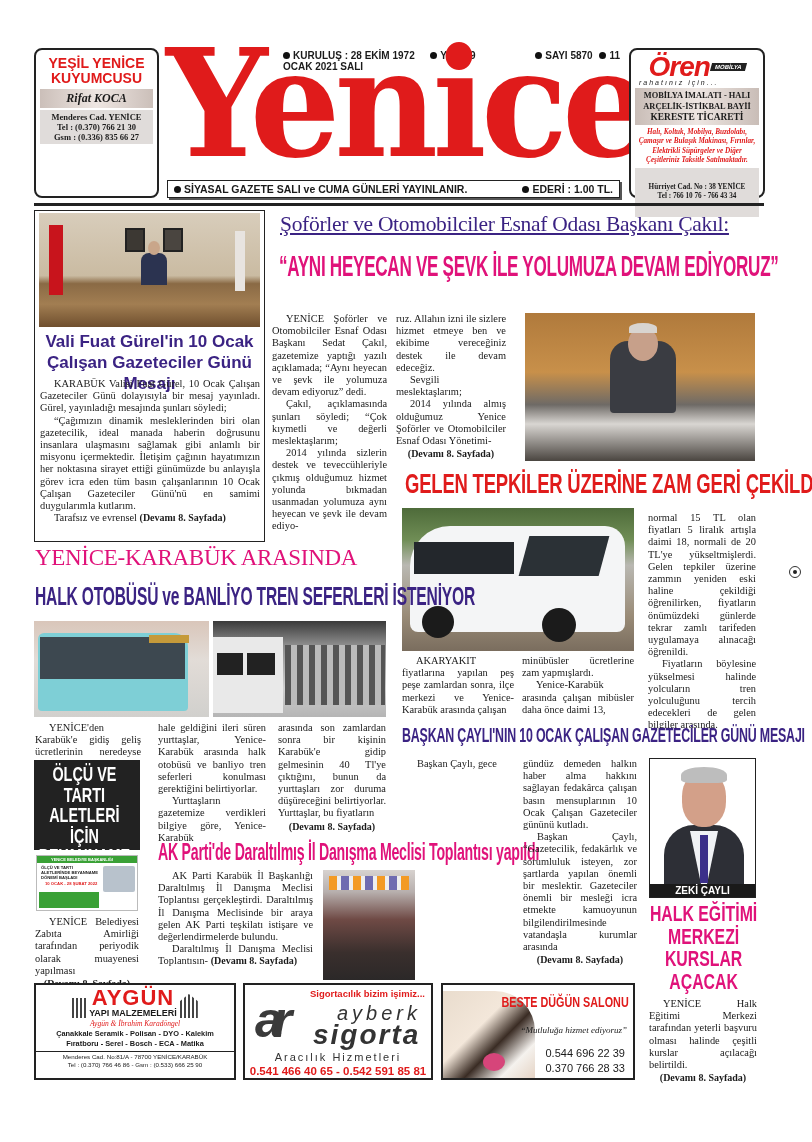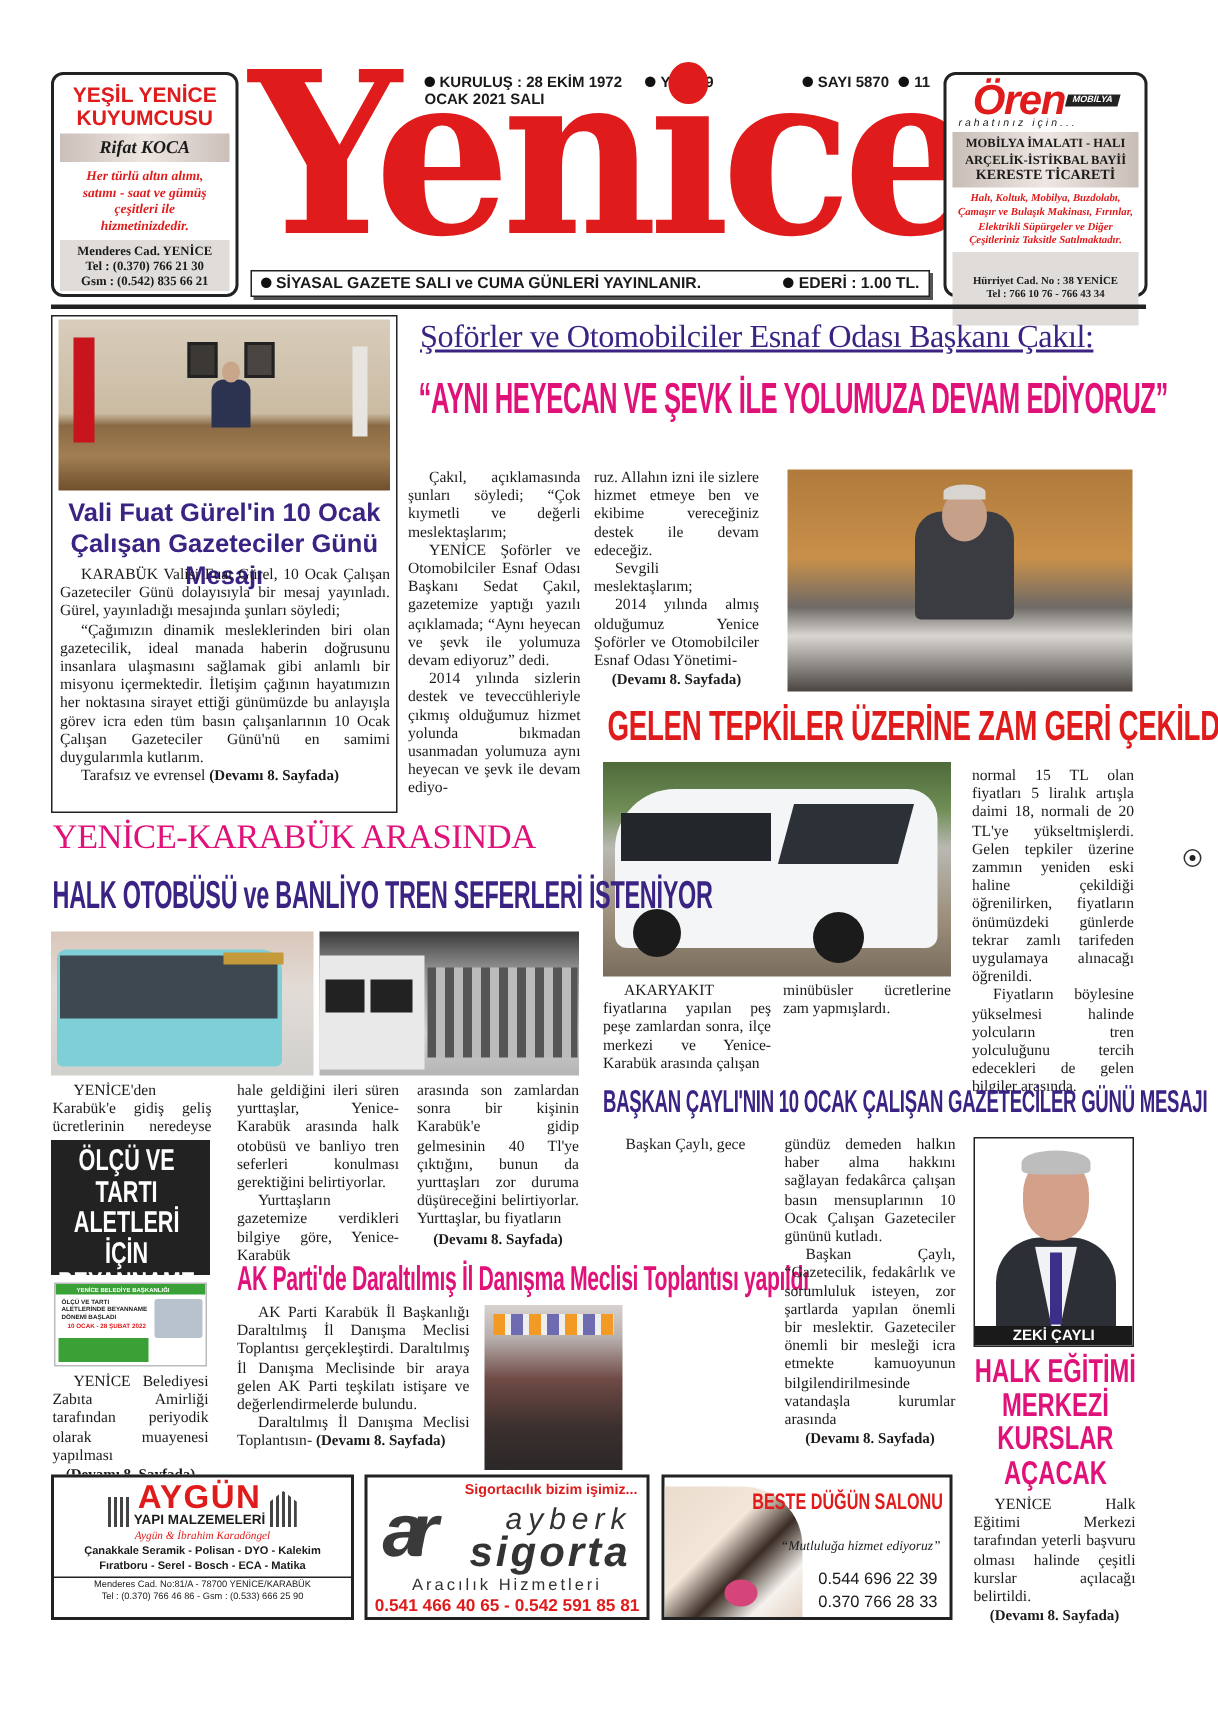--- a/index.html
+++ b/index.html
@@ -28,25 +28,24 @@
 </style>
 </head>
 <body>
 
 <div class="abs ad-box" style="left:34px;top:48px;width:125px;height:150px;text-align:center;">
   <div class="sans red" style="font-size:14px;font-weight:700;line-height:15px;margin-top:6px;">
     <div>YEŞİL YENİCE</div>
     <div>KUYUMCUSU</div>
   </div>
   <div class="serif" style="margin:3px 4px 0;background:linear-gradient(90deg,#cbbfb9,#eee6e2,#cbbfb9);font-style:italic;font-weight:700;font-size:12px;padding:2px 0;">Rifat KOCA</div>
-  <div class="serif red" style="font-size:9px;font-style:italic;font-weight:700;line-height:11px;padding:4px 10px 2px;">Her türlü altın alımı, satımı - saat ve gümüş çeşitleri ile hizmetinizdedir.</div>
   <div style="margin:2px 4px 0;background:#e0dcda;font-family:'Liberation Serif',serif;font-weight:700;font-size:8.5px;line-height:10px;padding:2px 0;">
     <div>Menderes Cad. YENİCE</div>
     <div>Tel : (0.370) 766 21 30</div>
-    <div>Gsm : (0.542) 835 66 21</div>
+    <div>Gsm : (0.336) 835 66 27</div>
   </div>
 </div>
 
 <div class="abs meta-line" style="left:283px;top:50px;width:340px;">
   <span class="bullet"></span><span>KURULUŞ : 28 EKİM 1972</span>
   <span style="display:inline-block;width:10px"></span>
   <span class="bullet"></span><span>YIL : 49</span>
   <span style="display:inline-block;width:54px"></span>
   <span class="bullet"></span><span>SAYI 5870</span>
   <span class="bullet" style="margin-left:4px"></span><span>11 OCAK 2021 SALI</span>
@@ -95,22 +94,22 @@
   <p>KARABÜK Valisi Fuat Gürel, 10 Ocak Çalışan Gazeteciler Günü dolayısıyla bir mesaj yayınladı. Gürel, yayınladığı mesajında şunları söyledi;</p>
   <p>“Çağımızın dinamik mesleklerinden biri olan gazetecilik, ideal manada haberin doğrusunu insanlara ulaşmasını sağlamak gibi anlamlı bir misyonu içermektedir. İletişim çağının hayatımızın her noktasına sirayet ettiği günümüzde bu anlayışla görev icra eden tüm basın çalışanlarının 10 Ocak Çalışan Gazeteciler Günü'nü en samimi duygularımla kutlarım.</p>
   <p><span>Tarafsız ve evrensel</span> <b style="font-size:10px;">(Devamı 8. Sayfada)</b></p>
 </div>
 
 <div class="abs serif purple" style="left:280px;top:212px;font-size:21.5px;text-decoration:underline;white-space:nowrap;letter-spacing:-0.3px;">Şoförler ve Otomobilciler Esnaf Odası Başkanı Çakıl:</div>
 <div class="abs magenta" style="left:279px;top:248px;">
   <span class="cond" style="font-size:29px;line-height:36px;transform:scaleX(0.59);letter-spacing:-0.5px;">“AYNI HEYECAN VE ŞEVK İLE YOLUMUZA DEVAM EDİYORUZ”</span>
 </div>
 <div class="abs body-text" style="left:272px;top:313px;width:115px;">
+  <p>YENİCE Şoförler ve Otomobilciler Esnaf Odası Başkanı Sedat Çakıl, gazetemize yaptığı yazılı açıklamada; “Aynı heyecan ve şevk ile yolumuza devam ediyoruz” dedi.</p>
   <p>Çakıl, açıklamasında şunları söyledi; “Çok kıymetli ve değerli meslektaşlarım;</p>
-  <p>YENİCE Şoförler ve Otomobilciler Esnaf Odası Başkanı Sedat Çakıl, gazetemize yaptığı yazılı açıklamada; “Aynı heyecan ve şevk ile yolumuza devam ediyoruz” dedi.</p>
   <p>2014 yılında sizlerin destek ve teveccühleriyle çıkmış olduğumuz hizmet yolunda bıkmadan usanmadan yolumuza aynı heyecan ve şevk ile devam ediyo-</p>
 </div>
 <div class="abs body-text" style="left:396px;top:313px;width:110px;">
   <p style="text-indent:0">ruz. Allahın izni ile sizlere hizmet etmeye ben ve ekibime vereceğiniz destek ile devam edeceğiz.</p>
   <p>Sevgili meslektaşlarım;</p>
   <p>2014 yılında almış olduğumuz Yenice Şoförler ve Otomobilciler Esnaf Odası Yönetimi-</p>
   <span class="devam">(Devamı 8. Sayfada)</span>
 </div>
 <div class="photo" style="left:525px;top:313px;width:230px;height:148px;background:linear-gradient(180deg,#b07a3c 0%,#c8904a 40%,#6e6a66 62%,#d9d6d2 75%,#4a4540 100%);">
   <div style="position:absolute;left:85px;top:28px;width:66px;height:72px;background:#3a3c42;border-radius:18px 18px 4px 4px;"></div>
@@ -126,20 +125,21 @@
   <div style="position:absolute;left:12px;top:34px;width:100px;height:32px;background:#23272c;"></div>
   <div style="position:absolute;left:122px;top:28px;width:80px;height:40px;background:#2b3136;transform:skewX(-15deg);"></div>
   <div style="position:absolute;left:20px;top:98px;width:32px;height:32px;background:#1b1b1b;border-radius:50%;"></div>
   <div style="position:absolute;left:140px;top:100px;width:34px;height:34px;background:#1b1b1b;border-radius:50%;"></div>
 </div>
 <div class="abs body-text" style="left:402px;top:655px;width:112px;">
   <p>AKARYAKIT fiyatlarına yapılan peş peşe zamlardan sonra, ilçe merkezi ve Yenice-Karabük arasında çalışan</p>
 </div>
 <div class="abs body-text" style="left:522px;top:655px;width:112px;">
   <p style="text-indent:0">minübüsler ücretlerine zam yapmışlardı.</p>
+  <p>Yenice-Karabük arasında çalışan mibüsler daha önce daimi 13,</p>
 </div>
 <div class="abs body-text" style="left:648px;top:512px;width:108px;">
   <p style="text-indent:0">normal 15 TL olan fiyatları 5 liralık artışla daimi 18, normali de 20 TL'ye yükseltmişlerdi. Gelen tepkiler üzerine zammın yeniden eski haline çekildiği öğrenilirken, fiyatların önümüzdeki günlerde tekrar zamlı tarifeden uygulamaya alınacağı öğrenildi.</p>
   <p>Fiyatların böylesine yükselmesi halinde yolcuların tren yolculuğunu tercih edecekleri de gelen bilgiler arasında.</p>
 </div>
 
 <div class="abs serif magenta" style="left:35px;top:545px;font-size:23px;font-weight:400;white-space:nowrap;letter-spacing:-0.3px;">YENİCE-KARABÜK ARASINDA</div>
 <div class="abs purple" style="left:35px;top:580px;">
   <span class="cond" style="font-size:26px;line-height:32px;transform:scaleX(0.6);letter-spacing:-0.3px;">HALK OTOBÜSÜ ve BANLİYO TREN SEFERLERİ İSTENİYOR</span>
 </div>

